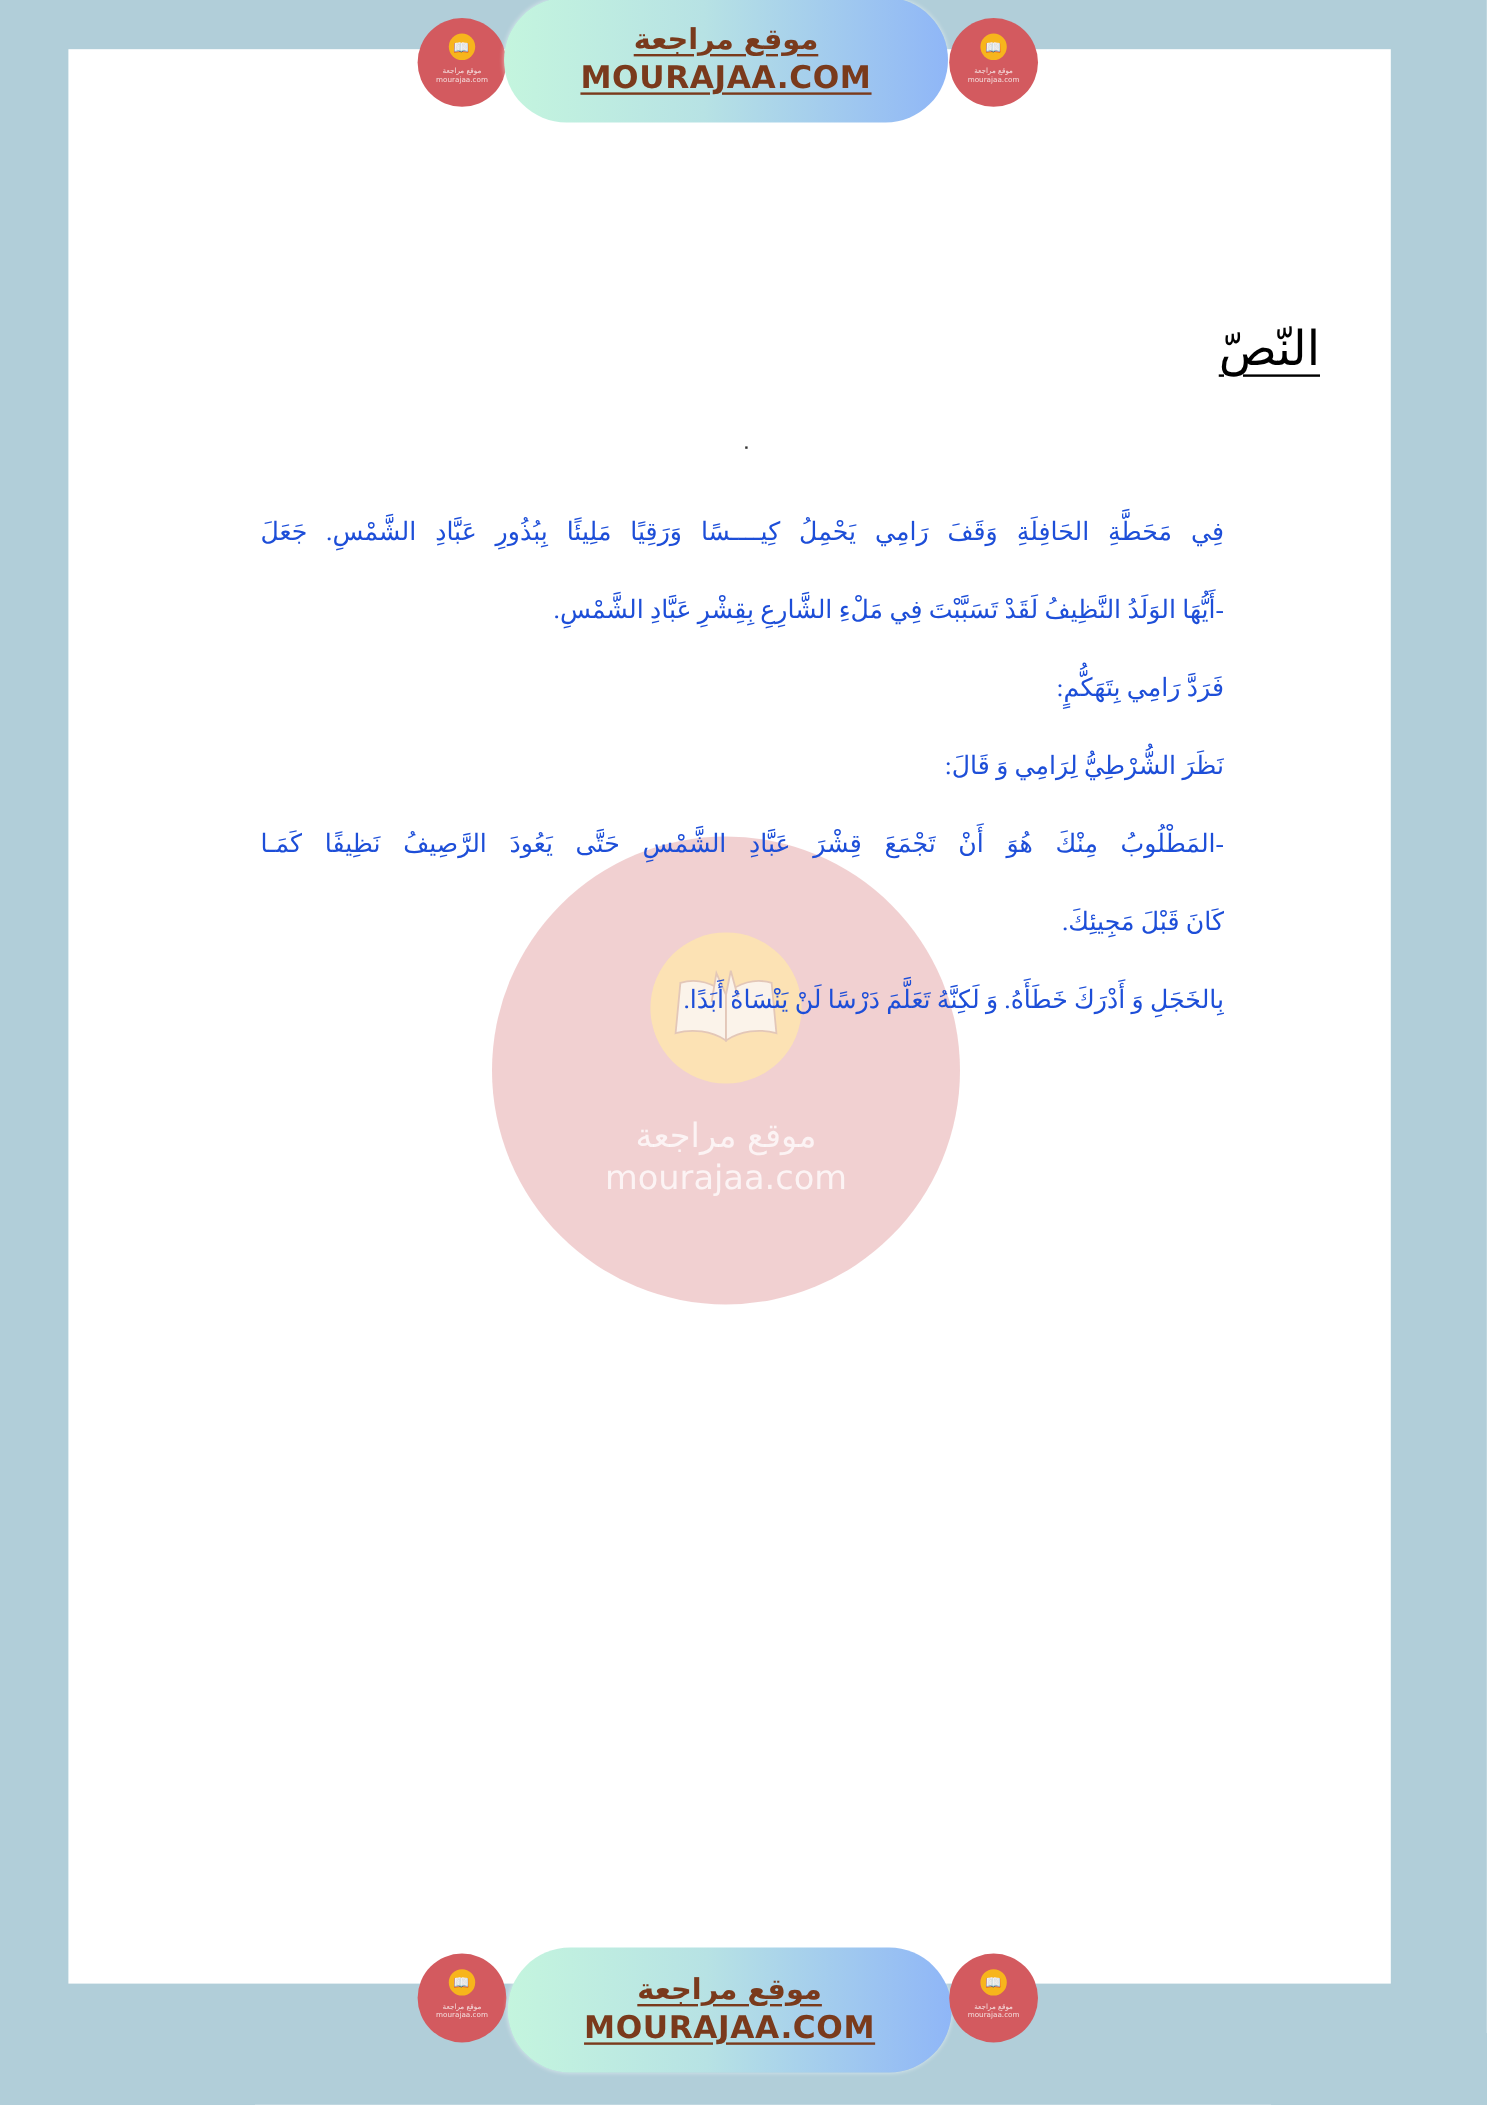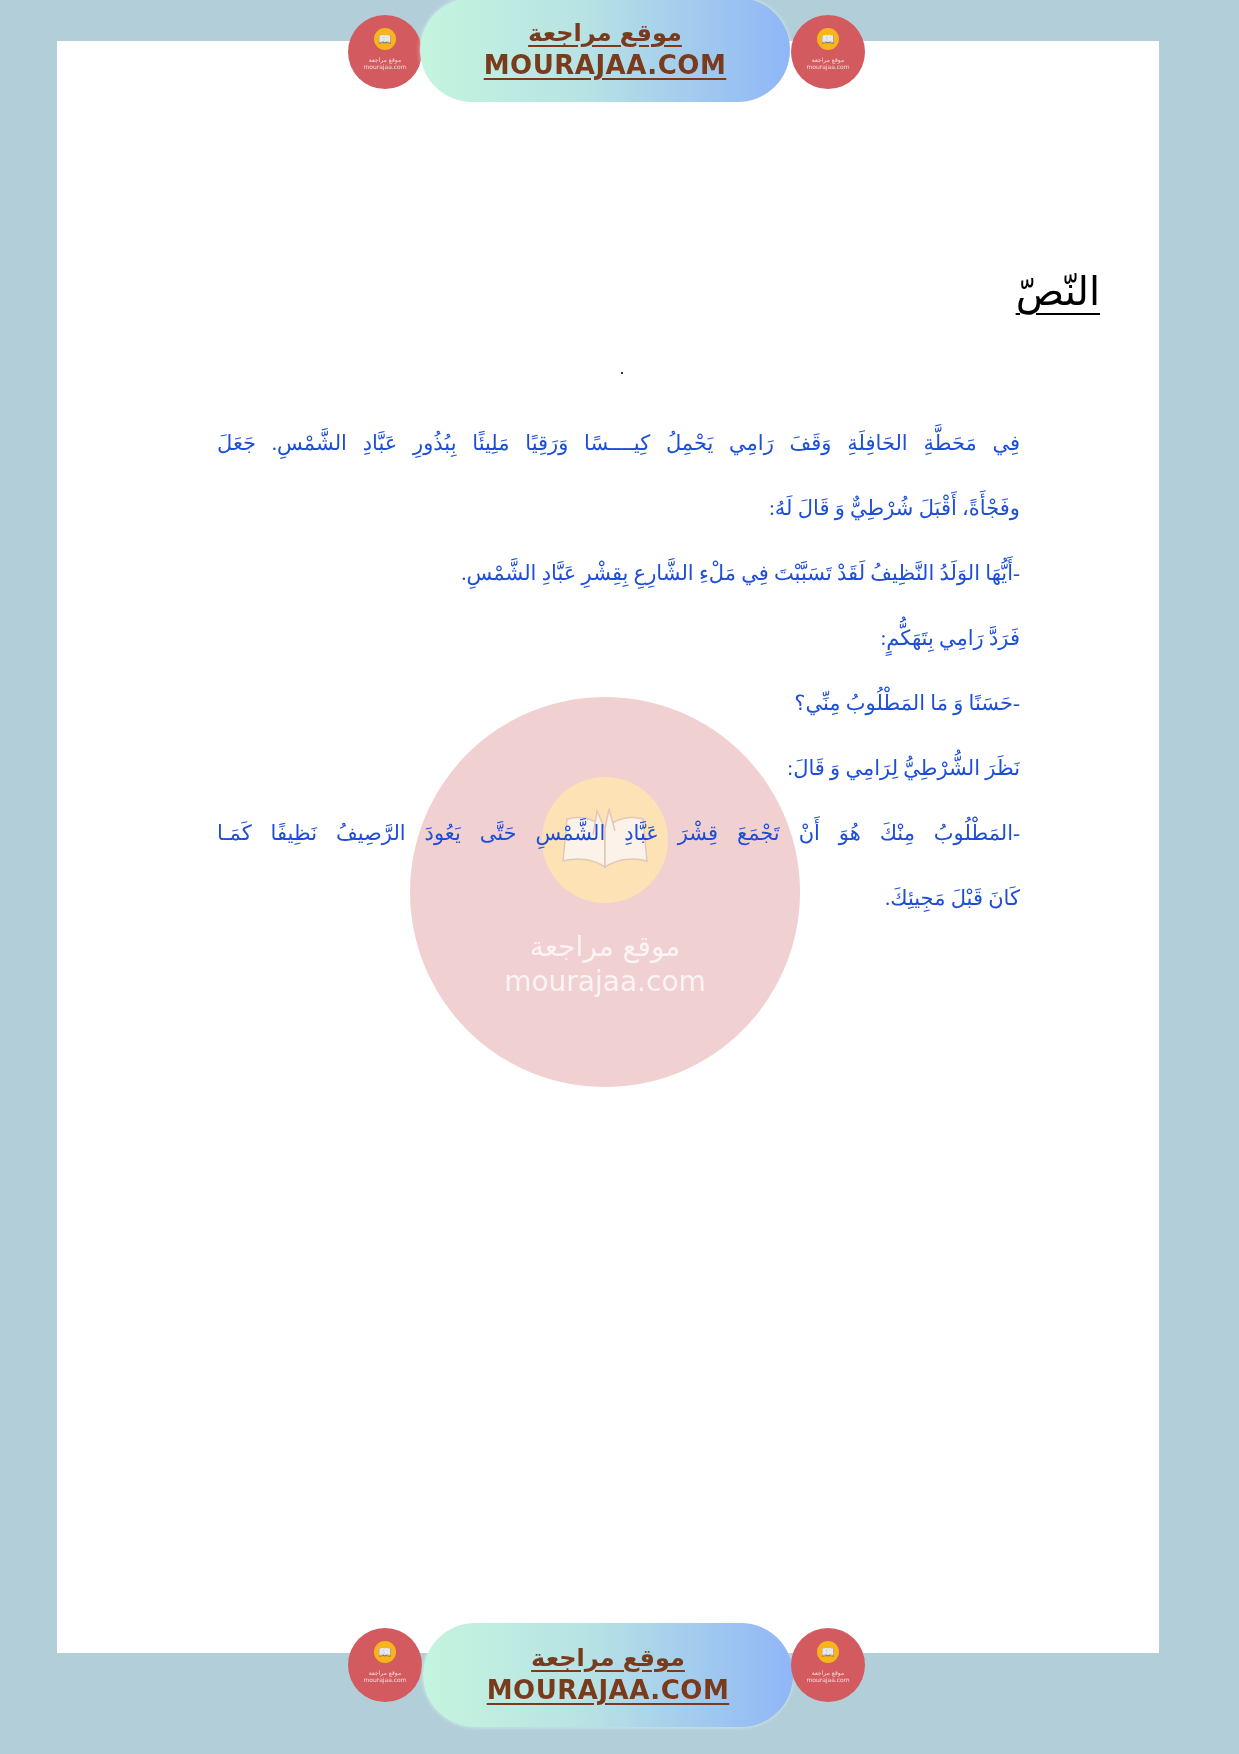--- a/index.html
+++ b/index.html
@@ -110,27 +110,26 @@
     <path d="M48 62 C60 54 76 52 90 56 L86 14 C72 10 58 14 48 24 Z" fill="#fbf3ea" stroke="#e3c7b8" stroke-width="1.5"></path>
     <path d="M48 24 L52 4 L58 26" fill="#fbf3ea" stroke="#e3c7b8" stroke-width="1.5"></path>
     <path d="M48 24 L40 6 L36 30" fill="#fbf3ea" stroke="#e3c7b8" stroke-width="1.5"></path>
   </svg>
 </div>
 <div class="wm-text ar">موقع مراجعة</div>
 <div class="wm-text en">mourajaa.com</div>
 
 <div class="body-text">
   <div class="line">فِي مَحَطَّةِ الحَافِلَةِ وَقَفَ رَامِي يَحْمِلُ كِيــــسًا وَرَقِيًا مَلِيئًا بِبُذُورِ عَبَّادِ الشَّمْسِ. جَعَلَ</div>
-  <div class="line short">وفَجْأَةً، أَقْبَلَ شُرْطِيٌّ وَ قَالَ لَهُ:</div>
   <div class="line short">-أَيُّهَا الوَلَدُ النَّظِيفُ لَقَدْ تَسَبَّبْتَ فِي مَلْءِ الشَّارِعِ بِقِشْرِ عَبَّادِ الشَّمْسِ.</div>
   <div class="line short">فَرَدَّ رَامِي بِتَهَكُّمٍ:</div>
-  <div class="line short">-حَسَنًا وَ مَا المَطْلُوبُ مِنِّي؟</div>
   <div class="line short">نَظَرَ الشُّرْطِيُّ لِرَامِي وَ قَالَ:</div>
   <div class="line">-المَطْلُوبُ مِنْكَ هُوَ أَنْ تَجْمَعَ قِشْرَ عَبَّادِ الشَّمْسِ حَتَّى يَعُودَ الرَّصِيفُ نَظِيفًا كَمَـا</div>
   <div class="line short">كَانَ قَبْلَ مَجِيئِكَ.</div>
+  <div class="line short">بِالخَجَلِ وَ أَدْرَكَ خَطَأَهُ. وَ لَكِنَّهُ تَعَلَّمَ دَرْسًا لَنْ يَنْسَاهُ أَبَدًا.</div>
 </div>
 
 <div class="badge" style="left:348px; top:1628px;">
   <div class="dot">📖</div>
   <div class="tiny">موقع مراجعة mourajaa.com</div>
 </div>
 <div class="banner bottom">
   <div class="ar">موقع مراجعة</div>
   <div class="en">MOURAJAA.COM</div>
 </div>

